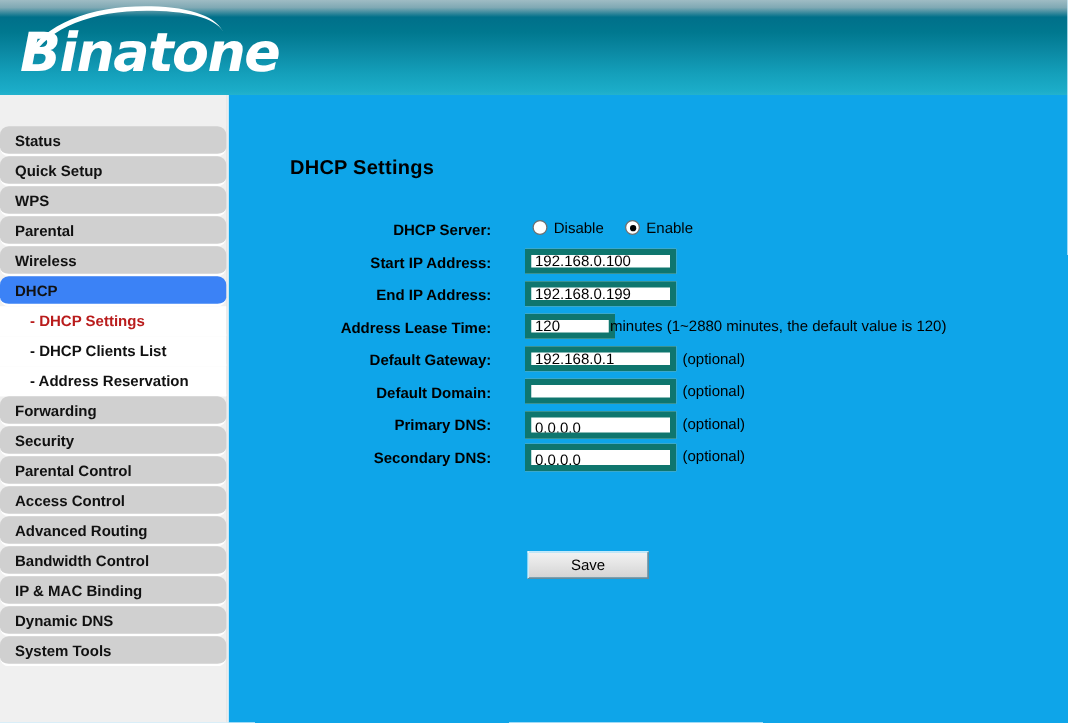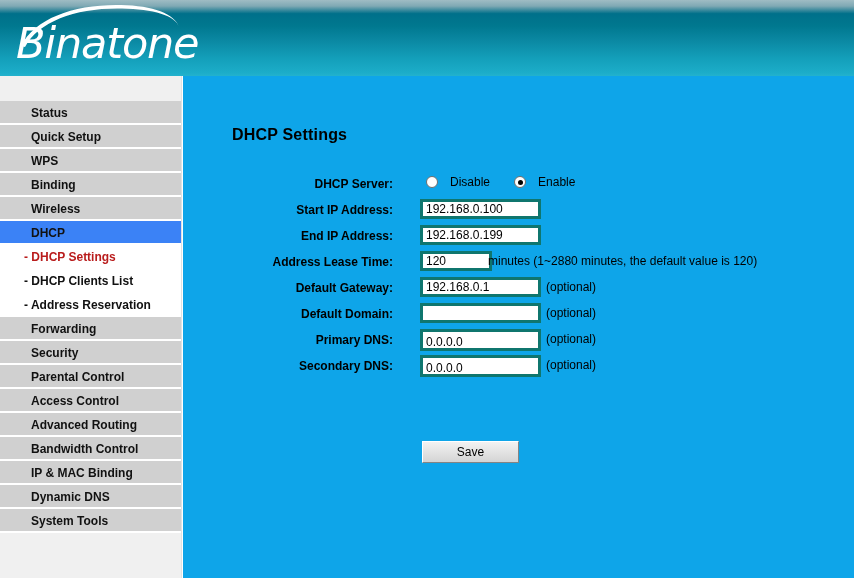--- a/index.html
+++ b/index.html
@@ -42,21 +42,21 @@
     position: absolute;
     left: 0; top: 0;
     width: 260px; height: 46px;
     pointer-events: none;
   }
   .logo-text {
     position: absolute;
     left: 3px; top: 17px;
     font-family: "DejaVu Sans", sans-serif;
     font-size: 43px;
-    font-weight: normal;
+    font-weight: bold;
     font-style: italic;
     color: #ffffff;
     letter-spacing: -1.2px;
     line-height: 48px;
     white-space: nowrap;
   }
 
   
   .sidebar {
     position: absolute;
@@ -68,26 +68,27 @@
   }
   .sidebar-gap {
     height: 25px;
     background: #f0f0f0;
   }
   .nav-item {
     height: 24px;
     line-height: 24px;
     background: #d0d0d0;
     border-bottom: 2px solid #ffffff;
-    padding-left: 31px;
+    padding-left: 12px;
     font-size: 12px;
     font-weight: bold;
     color: #111111;
     white-space: nowrap;
     cursor: pointer;
+    border-radius: 7px;
   }
   .nav-item.active {
     background: #3b82f6;
     color: #111111;
   }
   .nav-sub {
     height: 24px;
     line-height: 24px;
     background: #ffffff;
     border-bottom: 2px solid #ffffff;
@@ -140,21 +141,21 @@
     line-height: 22px;
     white-space: nowrap;
   }
   .row-field {
     position: absolute;
     left: 237px; top: 0;
   }
   .tbox {
     width: 121px;
     height: 20px;
-    border: 3px solid #0f766e;
+    border: 5px solid #0f766e;
     background: #ffffff;
     font-family: "Liberation Sans", sans-serif;
     font-size: 12px;
     color: #000000;
     padding: 1px 3px;
     line-height: 16px;
   }
   .tbox.short { width: 72px; }
   .tbox.low { padding-top: 4px; height: 22px; }
   .hint {
@@ -166,21 +167,21 @@
     line-height: 18px;
   }
   .hint.lease { left: 305px; }
   .hint.opt { left: 363px; }
 
   .radio-group {
     position: absolute;
     left: 243px; top: 0;
     display: flex;
     align-items: center;
-    gap: 12px;
+    gap: 5px;
     white-space: nowrap;
   }
   .radio {
     display: inline-block;
     width: 12px; height: 12px;
     border: 1px solid #6f6f6f;
     border-radius: 50%;
     background: #ffffff;
     position: relative;
     vertical-align: middle;
@@ -234,21 +235,21 @@
       <div class="logo-text">Binatone</div>
     </div>
   </div>
 
   <div class="sidebar">
     <div class="sidebar-gap"></div>
     <div id="nav-list">
         <div class="nav-item">Status</div>
         <div class="nav-item">Quick Setup</div>
         <div class="nav-item">WPS</div>
-        <div class="nav-item">Binding</div>
+        <div class="nav-item">Parental</div>
         <div class="nav-item">Wireless</div>
         <div class="nav-item active">DHCP</div>
         <div class="nav-sub current">- DHCP Settings</div>
         <div class="nav-sub">- DHCP Clients List</div>
         <div class="nav-sub">- Address Reservation</div>
         <div class="nav-item">Forwarding</div>
         <div class="nav-item">Security</div>
         <div class="nav-item">Parental Control</div>
         <div class="nav-item">Access Control</div>
         <div class="nav-item">Advanced Routing</div>

